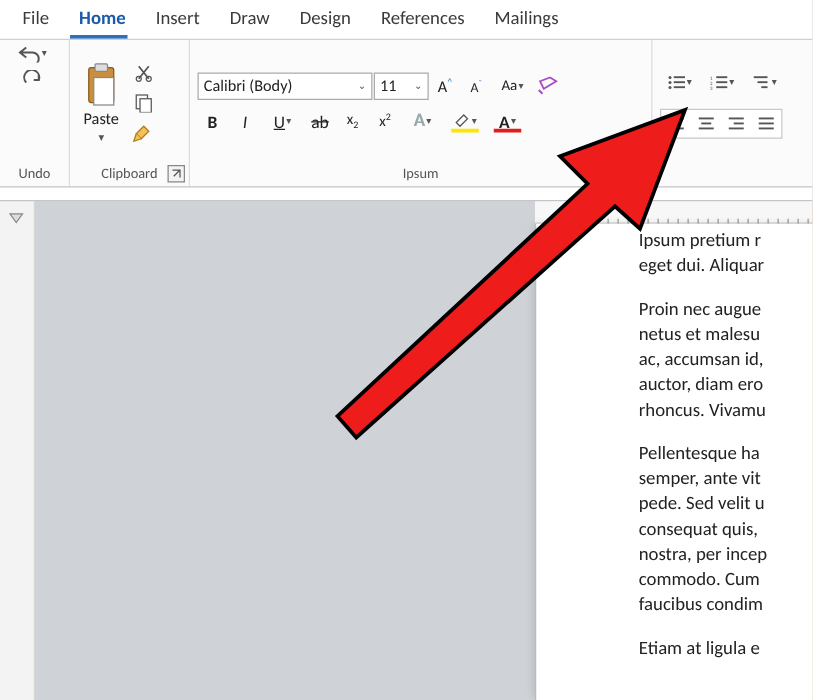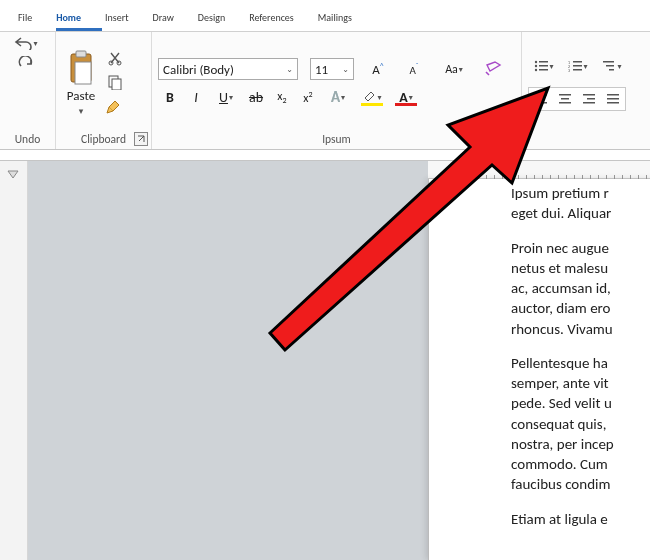--- a/index.html
+++ b/index.html
@@ -1,18 +1,18 @@
 <!DOCTYPE html>
 <html><head>
 <meta charset="utf-8">
 <style>
   * { box-sizing: border-box; margin: 0; padding: 0; }
   body { font-family: "Segoe UI", Calibri, sans-serif; font-size: 14px; color: #222; background: #fff; width: 650px; height: 560px; overflow: hidden; position: relative; }
   .tabs { display: flex; gap: 4px; padding: 2px 8px 0 8px; height: 28px; align-items:flex-end; }
-  .tab { padding: 4px 10px; cursor: pointer; font-size: 10px; color:#3a3a3a; }
+  .tab { padding: 4px 10px; cursor: pointer; font-size: 15px; color:#3a3a3a; }
   .tab.active { font-weight: 600; color:#1a5aa8; }
   .underline { height:3px; background:#2f6fbf; width:46px; margin-left:56px; }
   .tabs-bar-bot { border-bottom:1px solid #d0d0d0; }
 
   .ribbon { display:flex; height:118px; border-bottom:1px solid #c5c5c5; background:#fbfbfb; }
   .group { border-right:1px solid #dcdcdc; display:flex; flex-direction:column; justify-content:space-between; padding:4px 6px 0 6px; position:relative; }
   .group-label { font-size:11.5px; color:#555; text-align:center; padding:2px 0 3px 0; }
   .group-body { flex:1; display:flex; align-items:center; gap:4px; }
 
   
@@ -20,21 +20,21 @@
   .btn { display:inline-flex; align-items:center; justify-content:center; cursor:pointer; color:#3b3b3b; }
   .btn svg { display:block; }
 
   
   .paste-big { display:flex; flex-direction:column; align-items:center; gap:2px; padding:0 4px; cursor:pointer;}
   .paste-big .caret { font-size:9px; color:#555;}
   .clip-right { display:flex; flex-direction:column; gap:8px; padding-left:2px;}
 
   
   .font-group { min-width:370px; }
-  .font-row { display:flex; align-items:center; gap:12px; }
+  .font-row { display:flex; align-items:center; gap:1px; }
   .font-select { height:22px; width:140px; font-size:13px; border:1px solid #aaa; background:#fff; display:flex; align-items:center; justify-content:space-between; padding:0 4px; cursor:pointer;}
   .size-select { height:22px; width:44px; font-size:13px; border:1px solid #aaa; background:#fff; display:flex; align-items:center; justify-content:space-between; padding:0 4px; cursor:pointer;}
   .caret-s { font-size:8px; color:#555; }
   .icon-btn { width:24px; height:22px; display:flex; align-items:center; justify-content:center; cursor:pointer; border:1px solid transparent; }
   .dd { width:32px; justify-content:center; gap:1px; }
   .row2 { margin-top:6px; gap:2px; }
   .launcher { position:absolute; right:3px; bottom:3px; width:14px; height:14px; border:1px solid #888; display:flex; align-items:center; justify-content:center; cursor:pointer; background:#f4f4f4;}
   .launcher svg{display:block;}
 
   .para-group { flex:1; }

